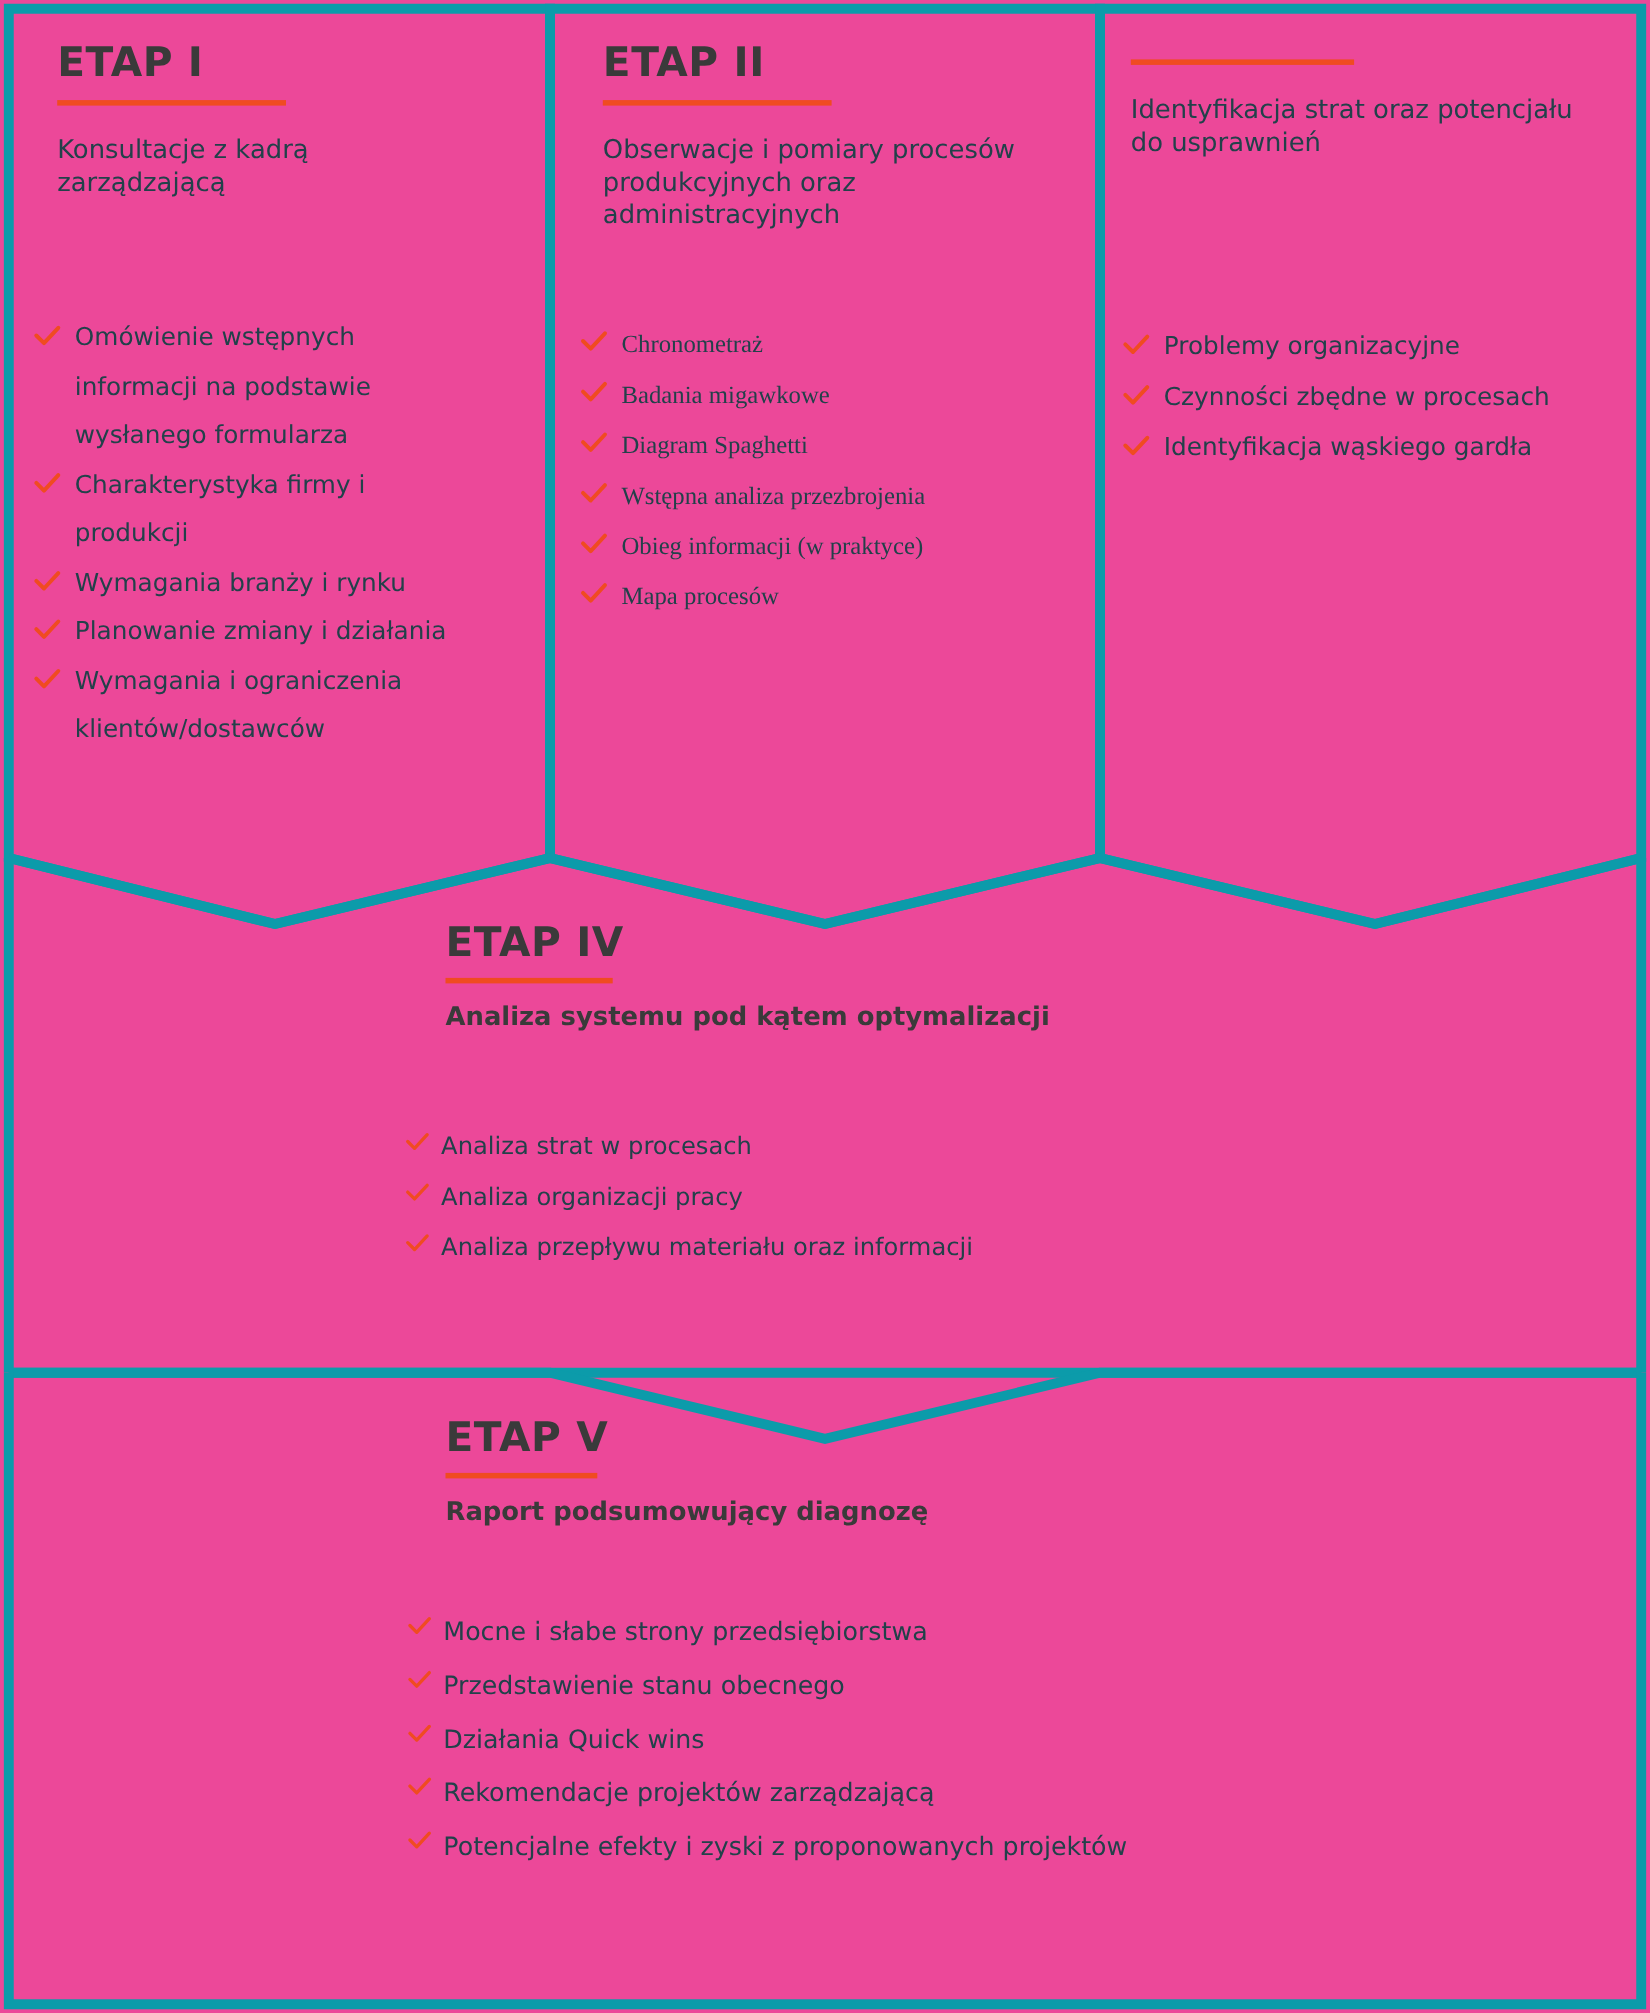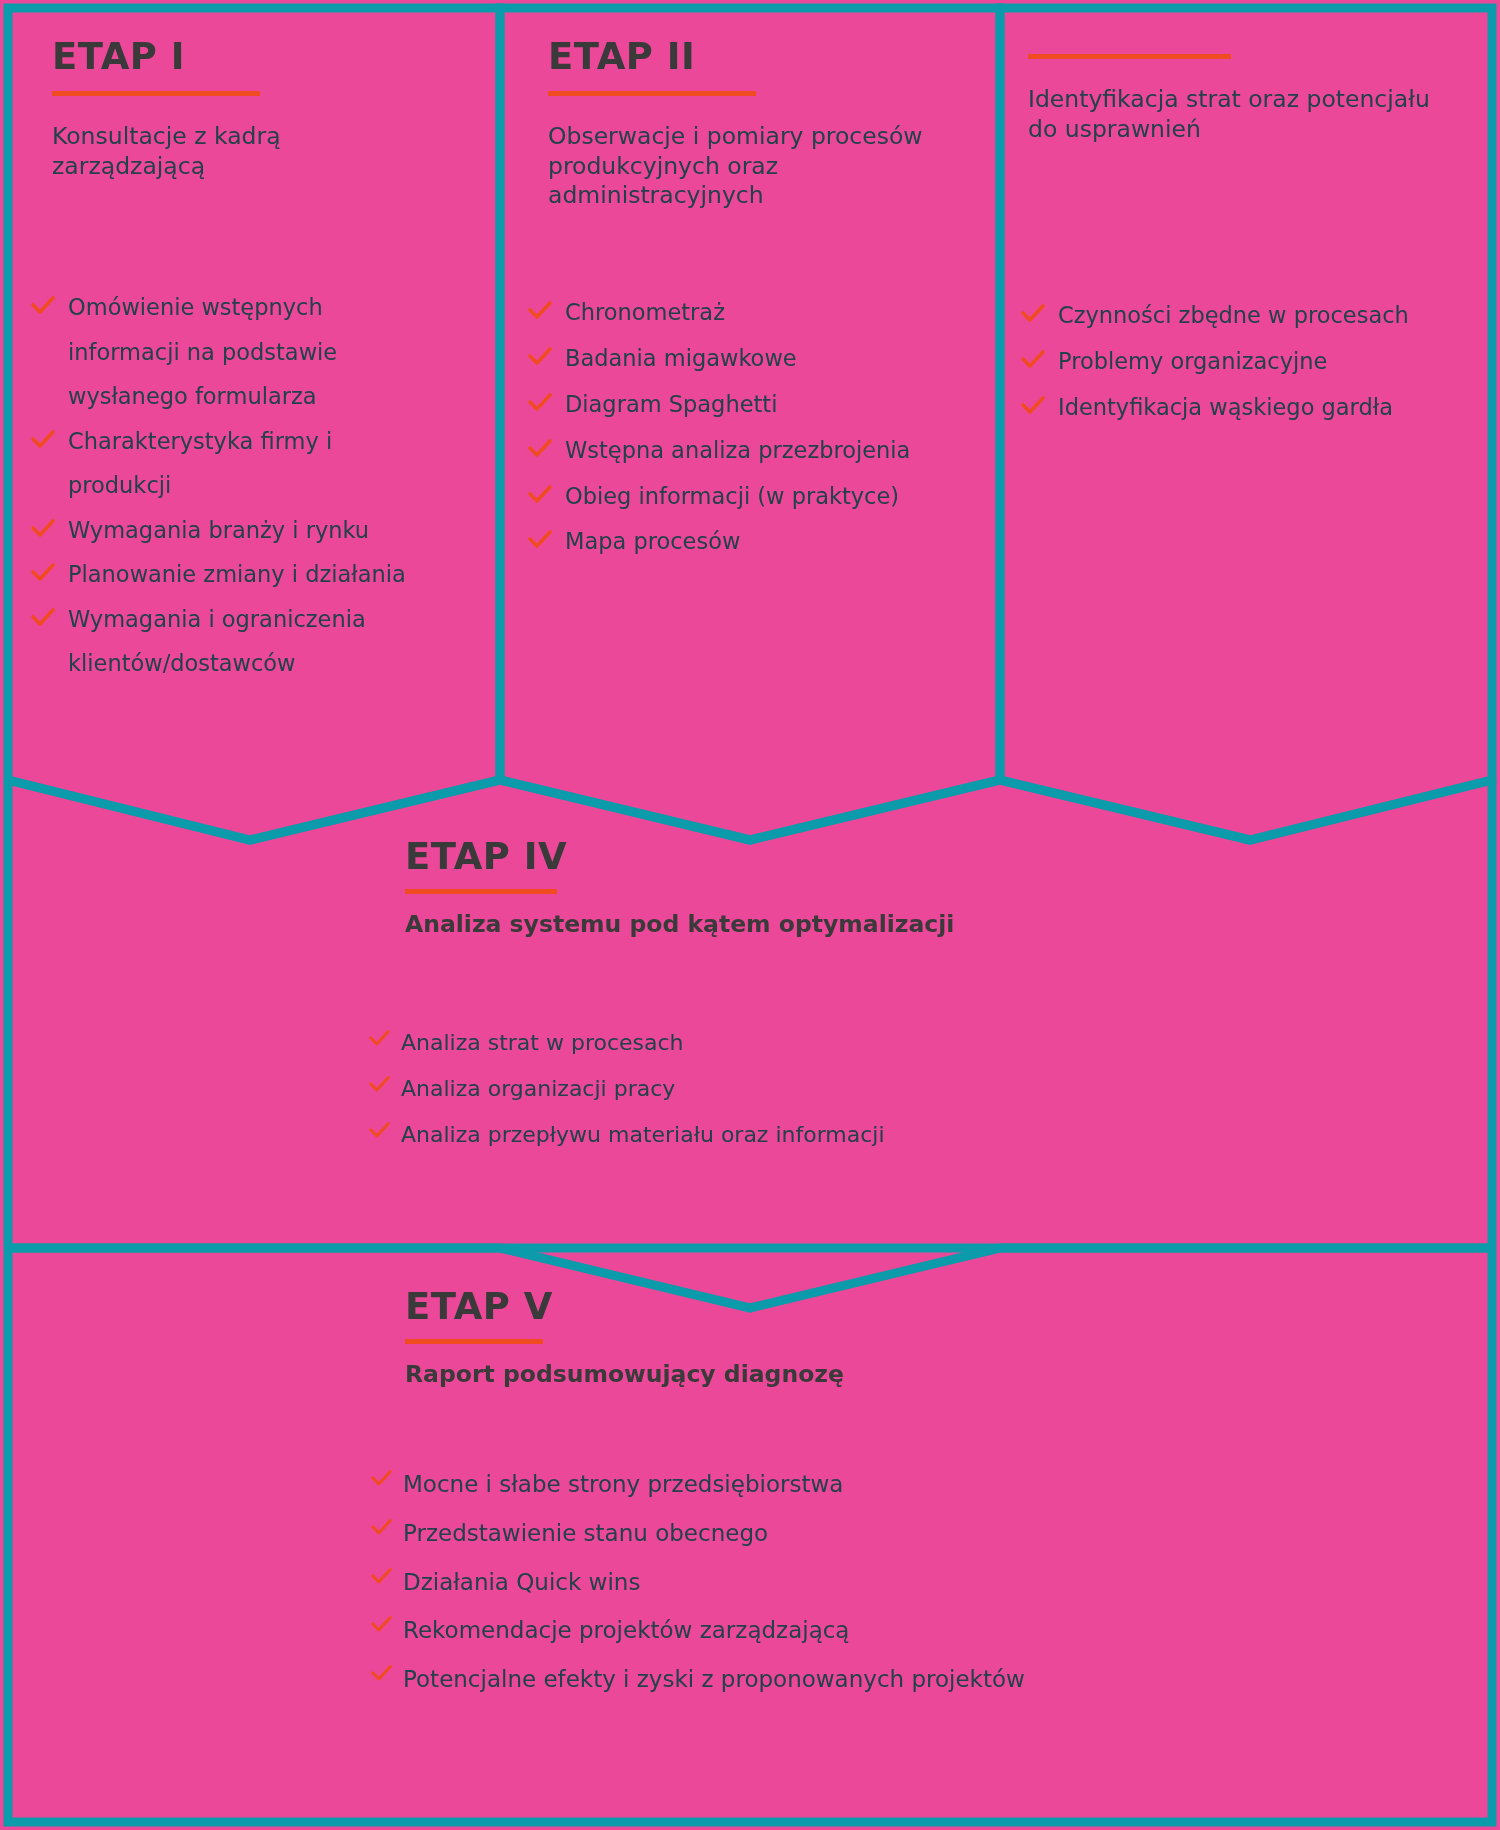--- a/index.html
+++ b/index.html
@@ -93,21 +93,21 @@
 
   #stage-1 .accent-rule { width: 208px; }
   #stage-2 .accent-rule { width: 208px; }
   #stage-3 .accent-rule { width: 203px; }
   #stage-4 .accent-rule { width: 152px; margin-top: 14px; margin-bottom: 16px; }
   #stage-5 .accent-rule { width: 138px; margin-top: 14px; margin-bottom: 16px; }
 
   #list-1 { position: absolute; left: 30px;  top: 285px; width: 410px; }
   #list-1 li { line-height: 1.98; }
   #list-2 { position: absolute; left: 527px; top: 290px; width: 400px; }
-  #list-2 li { line-height: 2.04; }
+  #list-2 li { line-height: 2.04; font-family: Liberation Serif, serif; }
   #list-3 { position: absolute; left: 1020px;top: 293px; width: 430px; }
   #list-3 li { line-height: 2.04; }
   #list-4 { position: absolute; left: 368px; top: 1020px; width: 620px; }
   #list-4 li { line-height: 2.08; font-size: 22px; }
   #list-5 { position: absolute; left: 370px; top: 1460px; width: 700px; }
   #list-5 li { line-height: 2.12; font-size: 23px; }
 
   #list-1 li, #list-2 li, #list-3 li { padding-left: 38px; }
   #list-4 li, #list-5 li { padding-left: 33px; }
   #list-4 .check-icon, #list-5 .check-icon { width: 23px; height: 22px; top: 8px; }
@@ -243,29 +243,29 @@
     <div class="accent-rule"></div>
     <p class="stage-sub">Identyfikacja strat oraz potencjału do usprawnień</p>
   </div>
   <ul class="checklist" id="list-3">
     <li>
       <span class="check-icon">
         <svg viewBox="0 0 26 24">
             <path d="M3 11 L10 18 L23 4" fill="none" stroke="#F04B21" stroke-width="3.6" stroke-linecap="round" stroke-linejoin="round"></path>
           </svg>
       </span>
+      <span>Problemy organizacyjne</span>
+    </li>
+    <li>
+      <span class="check-icon">
+        <svg viewBox="0 0 26 24">
+            <path d="M3 11 L10 18 L23 4" fill="none" stroke="#F04B21" stroke-width="3.6" stroke-linecap="round" stroke-linejoin="round"></path>
+          </svg>
+      </span>
       <span>Czynności zbędne w procesach</span>
-    </li>
-    <li>
-      <span class="check-icon">
-        <svg viewBox="0 0 26 24">
-            <path d="M3 11 L10 18 L23 4" fill="none" stroke="#F04B21" stroke-width="3.6" stroke-linecap="round" stroke-linejoin="round"></path>
-          </svg>
-      </span>
-      <span>Problemy organizacyjne</span>
     </li>
     <li>
       <span class="check-icon">
         <svg viewBox="0 0 26 24">
             <path d="M3 11 L10 18 L23 4" fill="none" stroke="#F04B21" stroke-width="3.6" stroke-linecap="round" stroke-linejoin="round"></path>
           </svg>
       </span>
       <span>Identyfikacja wąskiego gardła</span>
     </li>
   </ul>

